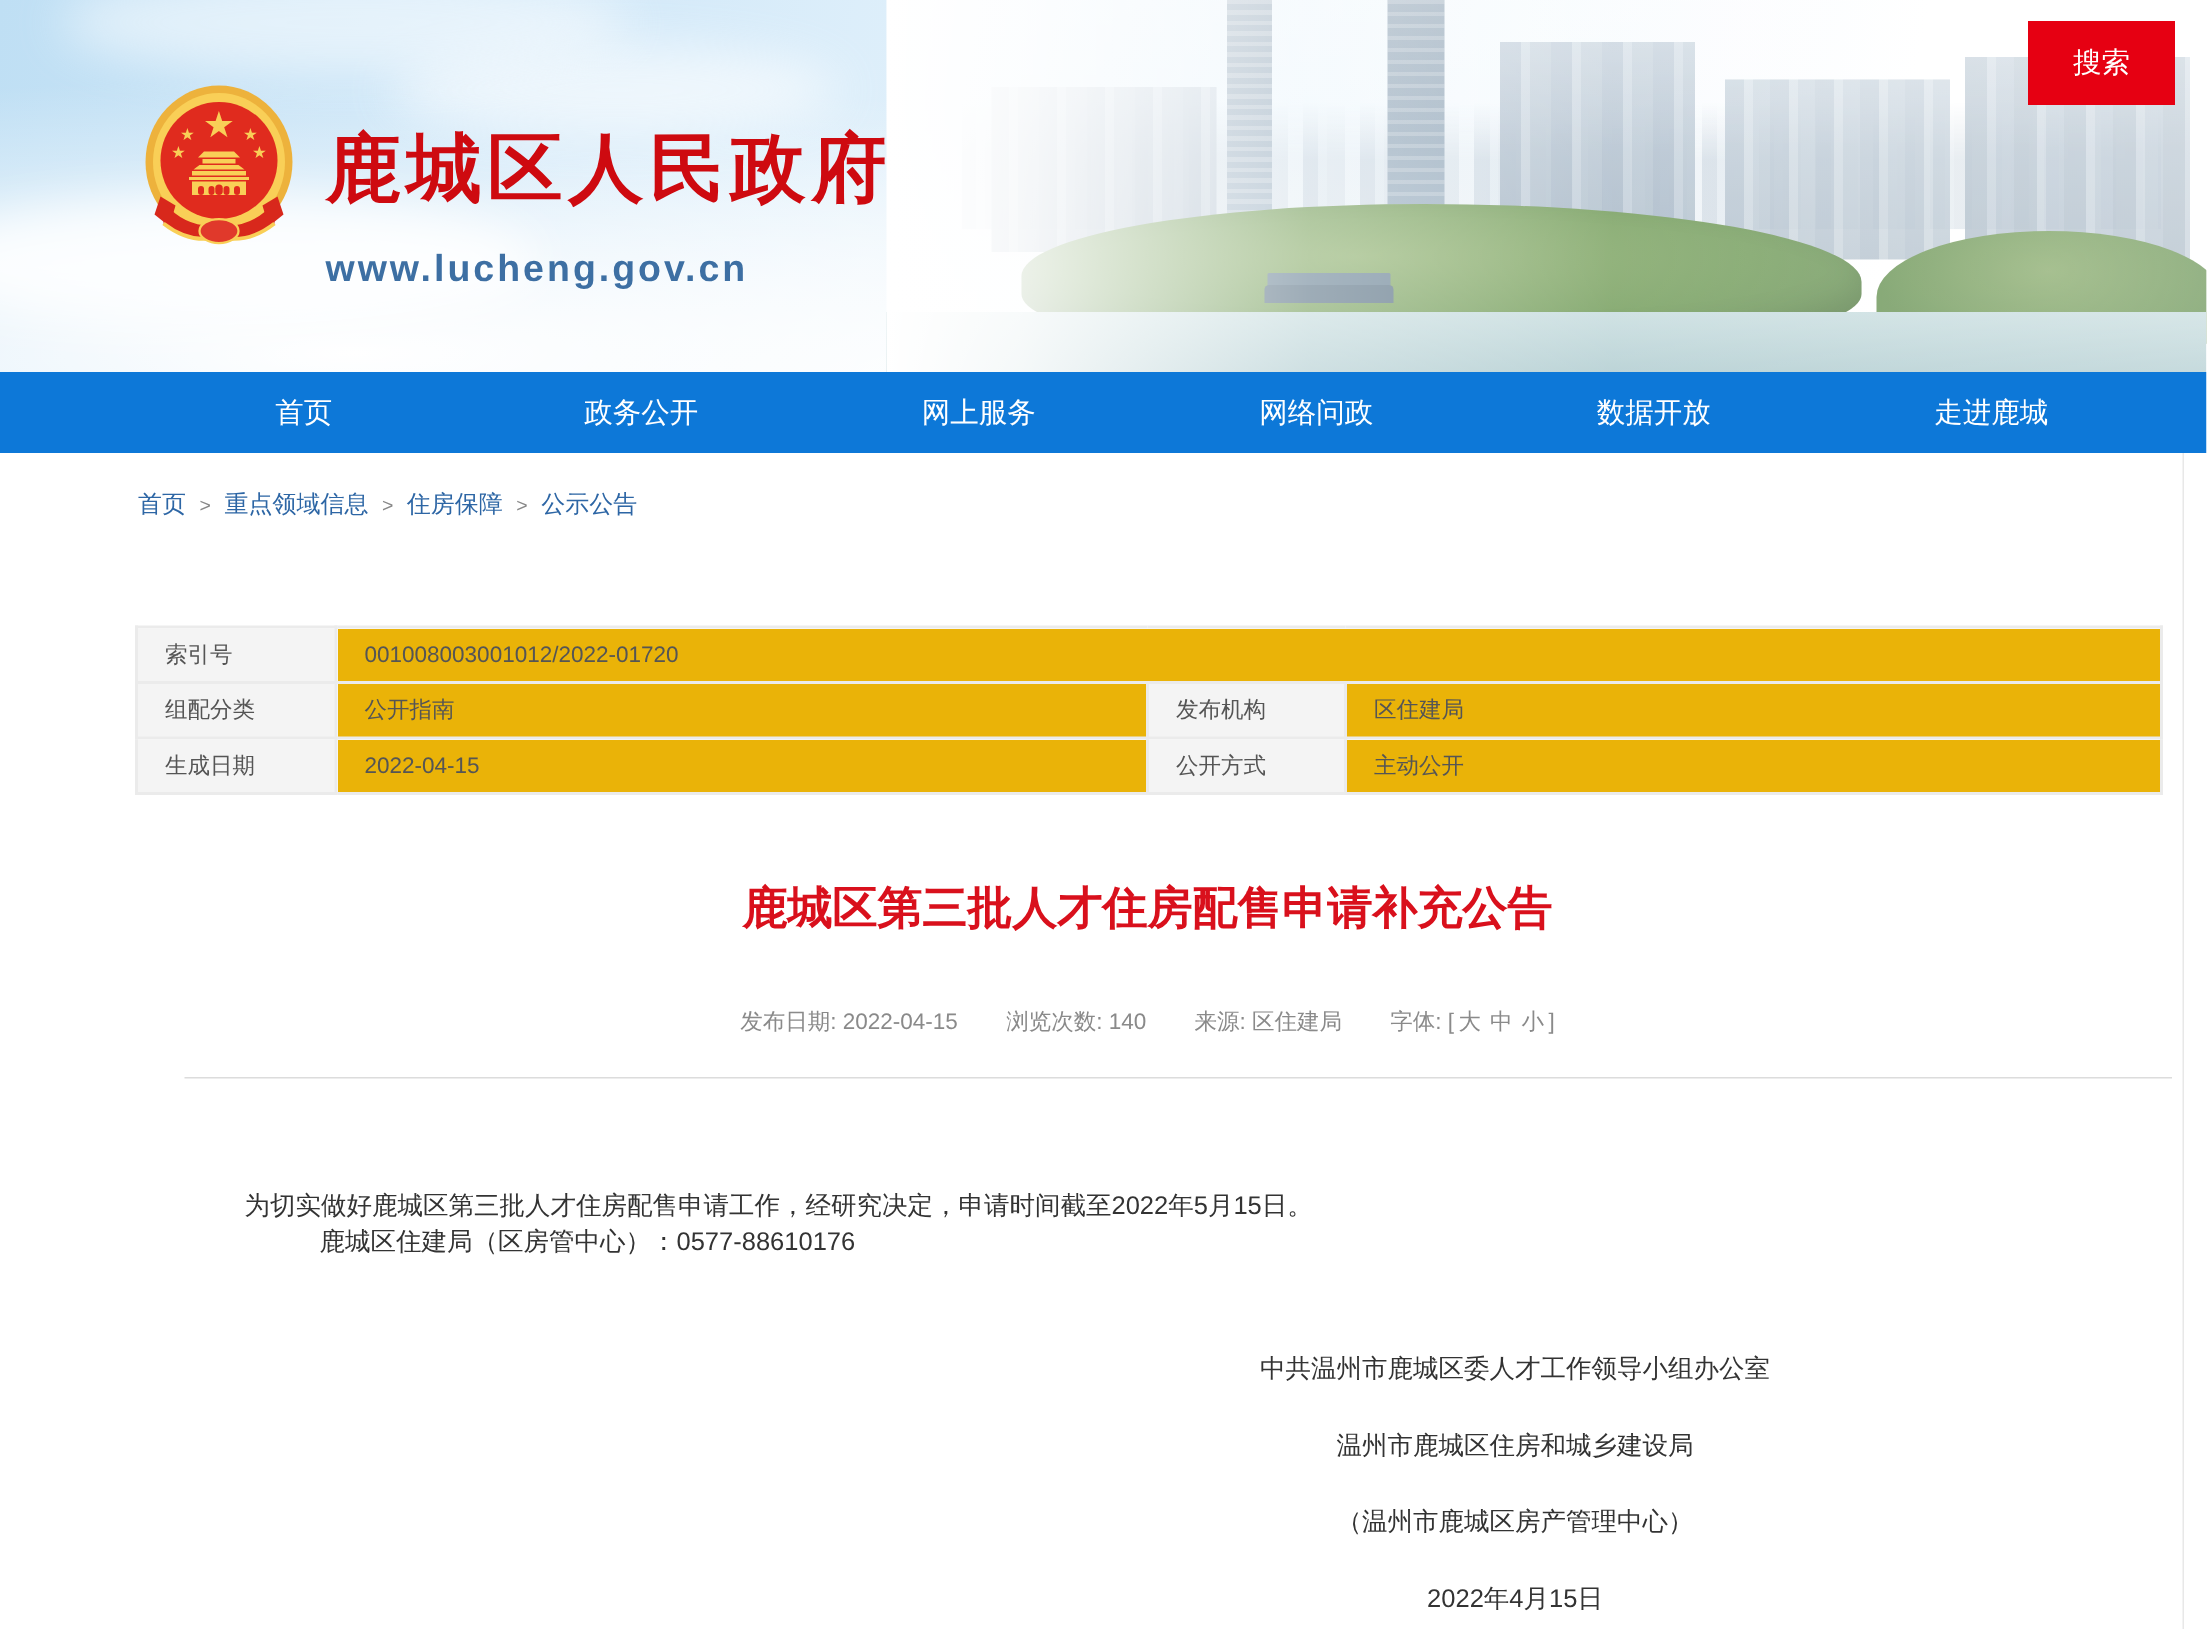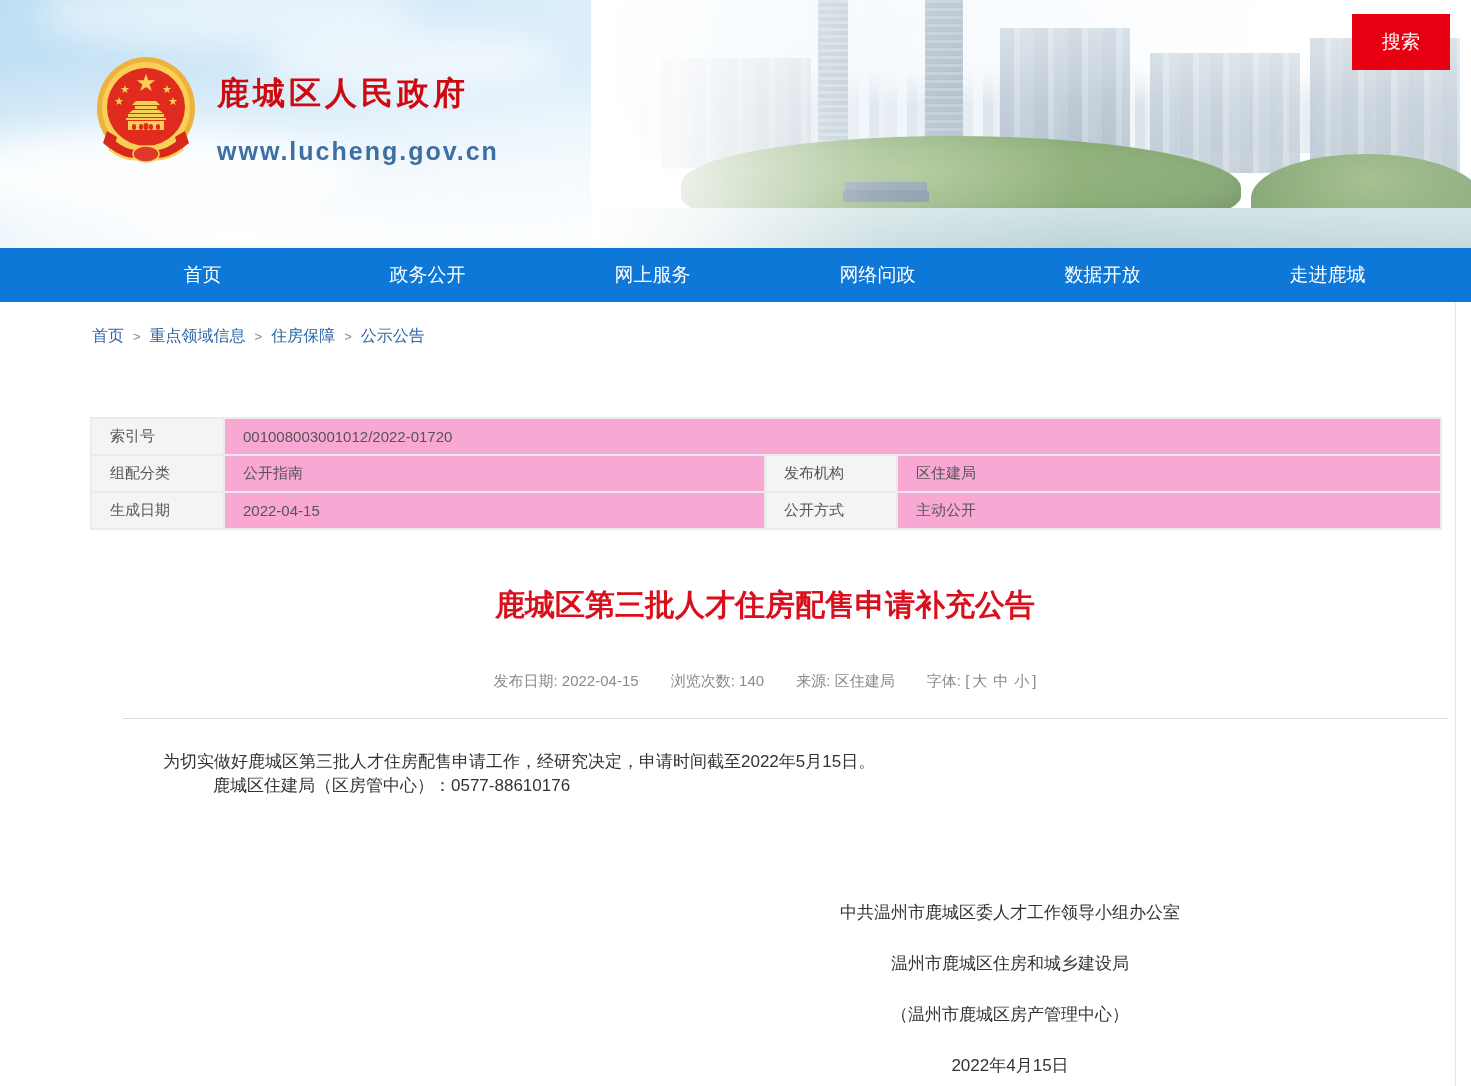--- a/index.html
+++ b/index.html
@@ -37,49 +37,49 @@
     background:radial-gradient(ellipse at 40% 35%,#8fb170 0%,#6f9a57 55%,#59834a 100%);box-shadow:inset 0 -10px 18px rgba(40,70,30,.25);}
   .trees-right{left:660px;bottom:6px;width:230px;height:88px;border-radius:50% 50% 30% 30%;
     background:radial-gradient(ellipse at 50% 30%,#86a968 0%,#64904f 70%);}
   .water{left:0;right:0;bottom:0;height:40px;background:linear-gradient(180deg,#c6dcde 0%,#aecbcf 100%);}
   .city-fade{left:0;top:0;right:0;bottom:0;
     background:linear-gradient(90deg,#ffffff 0%,rgba(255,255,255,.88) 10%,rgba(255,255,255,.4) 32%,rgba(255,255,255,.18) 55%,rgba(255,255,255,.3) 100%),
                linear-gradient(180deg,rgba(255,255,255,.25) 0%,rgba(255,255,255,0) 40%);}
   
   .brand{position:absolute;left:95px;top:55px;display:flex;align-items:flex-start;}
   .brand-text{margin-left:20px;}
-  .site-name{font-size:32px;font-weight:bold;color:#ce0a10;letter-spacing:4px;line-height:1;margin-top:22px;white-space:nowrap;}
+  .site-name{font-size:50px;font-weight:bold;color:#ce0a10;letter-spacing:4px;line-height:1;margin-top:32px;white-space:nowrap;}
   .site-url{font-size:25px;font-weight:bold;color:#3d6fa3;letter-spacing:2px;text-align:left;margin-top:28px;}
   
   .search-box{position:absolute;left:932px;top:14px;width:420px;height:56px;background:#ffffff;display:flex;align-items:center;padding:0 0 0 16px;box-sizing:border-box;z-index:5;}
   .search-box input{border:none;outline:none;background:transparent;font-size:19px;color:#333;width:360px;font-family:inherit;}
   .search-box input::placeholder{color:#9c9c9c;}
   .search-icon-wrap{display:flex;align-items:center;margin-right:12px;}
   .search-btn{position:absolute;left:1352px;top:14px;width:98px;height:56px;background:#e60012;color:#ffffff;font-size:19px;display:flex;align-items:center;justify-content:center;cursor:pointer;z-index:5;border:none;font-family:inherit;}
   
   .nav{position:absolute;top:248px;left:0;width:1471px;height:54px;background:#0d78d8;}
   .nav-inner{margin-left:90px;width:1350px;height:100%;display:flex;}
   .nav-item{flex:1;display:flex;align-items:center;justify-content:center;color:#ffffff;font-size:19px;cursor:pointer;}
   
   .breadcrumb{position:absolute;top:326px;left:92px;font-size:16px;display:flex;align-items:center;gap:9px;}
   .crumb{color:#2d66a5;cursor:pointer;}
   .crumb-sep{color:#888888;font-size:13px;}
   
   .page-edge{position:absolute;left:1455px;top:302px;width:1px;height:784px;background:#e8e8e8;}
   
   .doc-table{position:absolute;top:417px;left:90px;width:1350px;border-collapse:collapse;table-layout:fixed;font-size:15px;color:#555;}
-  .doc-table td{border:2px solid #ebebeb;height:35px;padding:0 8px 0 18px;background:#f9a8d4;overflow:hidden;white-space:nowrap;}
+  .doc-table td{border:2px solid #ebebeb;height:35px;padding:0 8px 0 18px;background:#eab308;overflow:hidden;white-space:nowrap;}
   .doc-table td.lbl{background:#f4f4f4;color:#555;}
   
   .article-title{position:absolute;top:585px;left:90px;width:1350px;text-align:center;font-size:30px;font-weight:bold;color:#d9101c;}
   .article-meta{position:absolute;top:672px;left:90px;width:1350px;text-align:center;font-size:15px;color:#8a8a8a;}
   .meta-group{margin:0 14px;display:inline-block;}
   .font-size-link{cursor:pointer;margin:0 3px;}
   .divider{position:absolute;top:718px;left:123px;width:1325px;height:1px;background:#dcdcdc;}
-  .article-body{position:absolute;top:750px;left:125px;width:1285px;font-size:17px;color:#333;line-height:24px;}
+  .article-body{position:absolute;top:792px;left:125px;width:1285px;font-size:17px;color:#333;line-height:24px;}
   .article-body p{margin:0;}
   .p1{margin-top:8px;text-indent:38px;}
   .p2{margin-top:26px;text-indent:38px;}
   .p3{margin-top:25px;padding-left:88px;}
   .article-sign{position:absolute;top:903px;left:760px;width:500px;text-align:center;font-size:17px;color:#333;}
   .article-sign div{margin-bottom:32px;line-height:19px;text-align:center;}
 </style>
 </head>
 <body>
 

